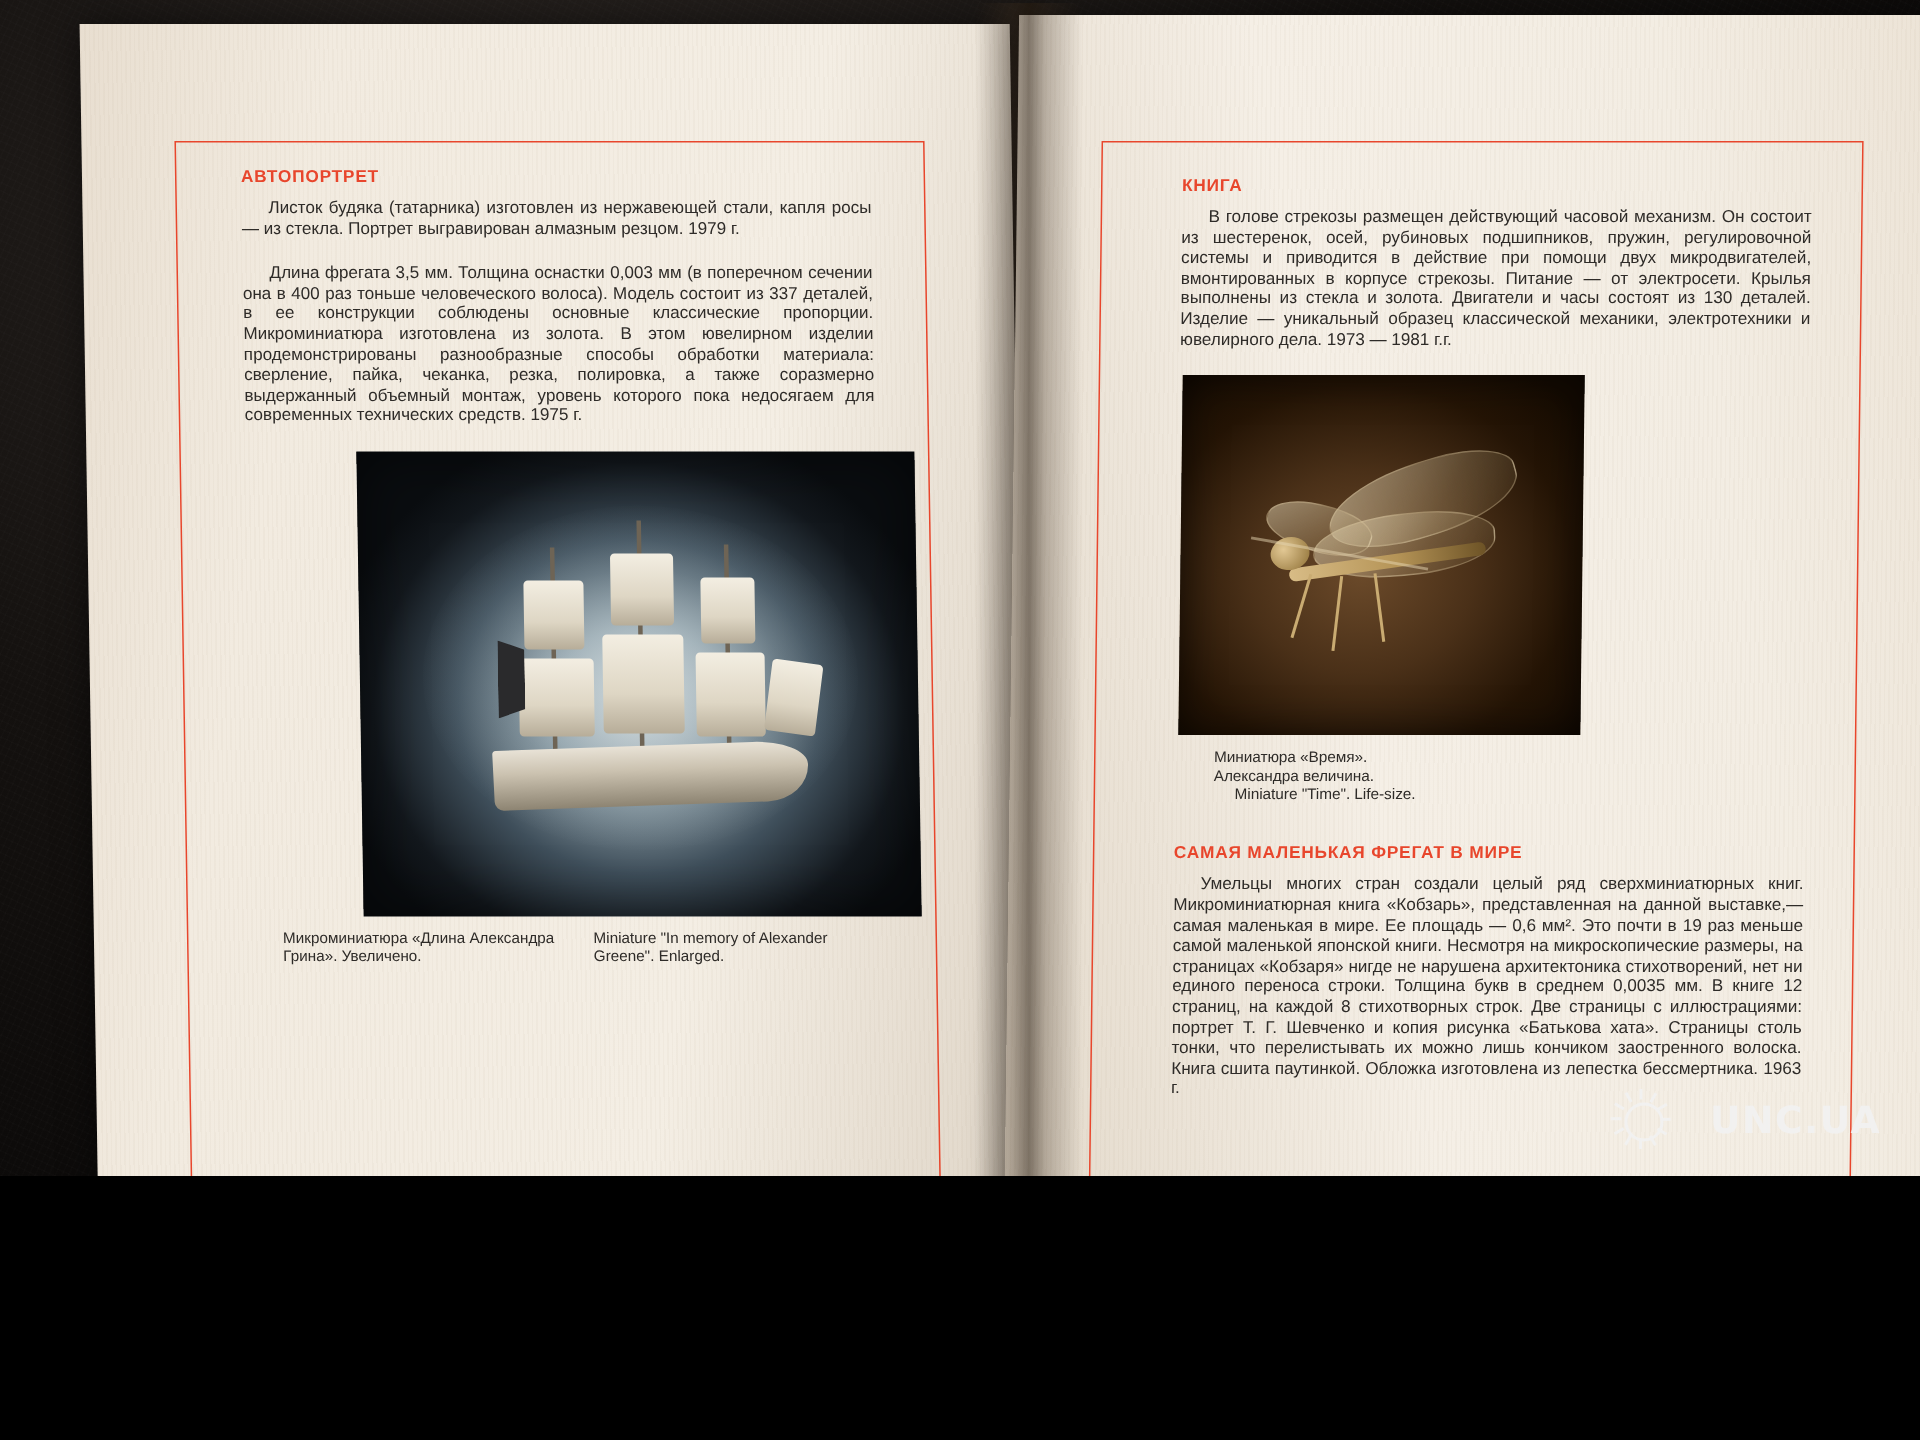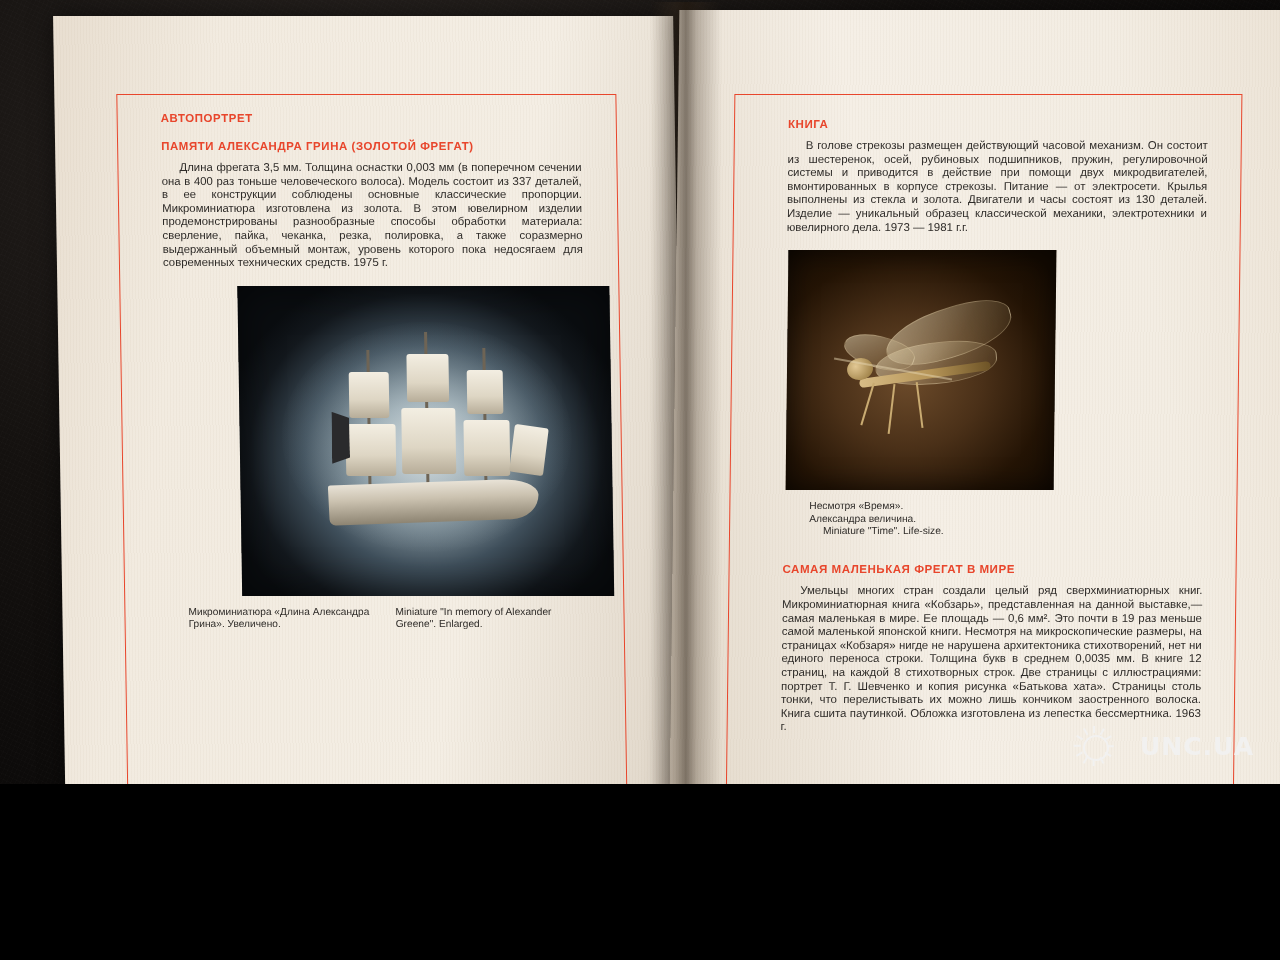--- a/index.html
+++ b/index.html
@@ -271,24 +271,24 @@
   <div id="booklet">
 
     <div class="page" id="page-left">
       <div class="paper-grain"></div>
       <div class="frame" id="frame-left"></div>
 
       <div class="content" id="content-left">
 
         <div class="section">
           <h2 class="sec">АВТОПОРТРЕТ</h2>
+          <p class="body">Листок будяка (татарника) изготовлен из нержавеющей стали, капля росы — из стекла. Портрет выгравирован алмазным резцом. 1979 г.</p>
         </div>
 
         <div class="section">
-          <h2 class="sec">ПАМЯТИ АЛЕКСАНДРА ГРИНА (ЗОЛОТОЙ ФРЕГАТ)</h2>
           <p class="body">Длина фрегата 3,5 мм. Толщина оснастки 0,003 мм (в поперечном сечении она в 400 раз тоньше человеческого волоса). Модель состоит из 337 деталей, в ее конструкции соблюдены основные классические пропорции. Микроминиатюра изготовлена из золота. В этом ювелирном изделии продемонстрированы разнообразные способы обработки материала: сверление, пайка, чеканка, резка, полировка, а также соразмерно выдержанный объемный монтаж, уровень которого пока недосягаем для современных технических средств. 1975 г.</p>
         </div>
 
         <div class="photo" id="photo-ship">
           <div class="glow-ring"></div>
 
           <div class="mast" style="left:128px; top:64px; height:140px;"></div>
           <div class="mast" style="left:186px; top:46px; height:160px;"></div>
           <div class="mast" style="left:244px; top:62px; height:142px;"></div>
           <div class="sail" style="left:110px; top:86px; width:40px; height:46px;"></div>
@@ -328,21 +328,21 @@
           <div class="dfly-wing" style="left:88px; top:92px; width:120px; height:40px; transform:rotate(-4deg);"></div>
           <div class="dfly-wing" style="left:56px; top:86px; width:70px; height:30px; transform:rotate(18deg);"></div>
           <div class="dfly-body"></div>
           <div class="dfly-head"></div>
           <div class="dfly-leg" style="left:80px; top:132px; height:44px; transform:rotate(16deg);"></div>
           <div class="dfly-leg" style="left:104px; top:134px; height:50px; transform:rotate(6deg);"></div>
           <div class="dfly-leg" style="left:132px; top:132px; height:46px; transform:rotate(-8deg);"></div>
           <div class="dfly-leg" style="left:46px; top:118px; width:120px; height:2px; background:rgba(230,214,178,0.5); transform:rotate(10deg);"></div>
         </div>
 
-        <div class="caption" style="margin-left:26px;">Несмотря «Время».</div>
+        <div class="caption" style="margin-left:26px;">Миниатюра «Время».</div>
         <div class="caption" style="margin-left:26px;">Александра величина.</div>
         <div class="caption" style="margin-left:40px; margin-bottom:26px;">Miniature "Time". Life-size.</div>
 
         <div class="section">
           <h2 class="sec">САМАЯ МАЛЕНЬКАЯ ФРЕГАТ В МИРЕ</h2>
           <p class="body">Умельцы многих стран создали целый ряд сверхминиатюрных книг. Микроминиатюрная книга «Кобзарь», представленная на данной выставке,— самая маленькая в мире. Ее площадь — 0,6 мм². Это почти в 19 раз меньше самой маленькой японской книги. Несмотря на микроскопические размеры, на страницах «Кобзаря» нигде не нарушена архитектоника стихотворений, нет ни единого переноса строки. Толщина букв в среднем 0,0035 мм. В книге 12 страниц, на каждой 8 стихотворных строк. Две страницы с иллюстрациями: портрет Т. Г. Шевченко и копия рисунка «Батькова хата». Страницы столь тонки, что перелистывать их можно лишь кончиком заостренного волоска. Книга сшита паутинкой. Обложка изготовлена из лепестка бессмертника. 1963 г.</p>
         </div>
 
       </div>
 

